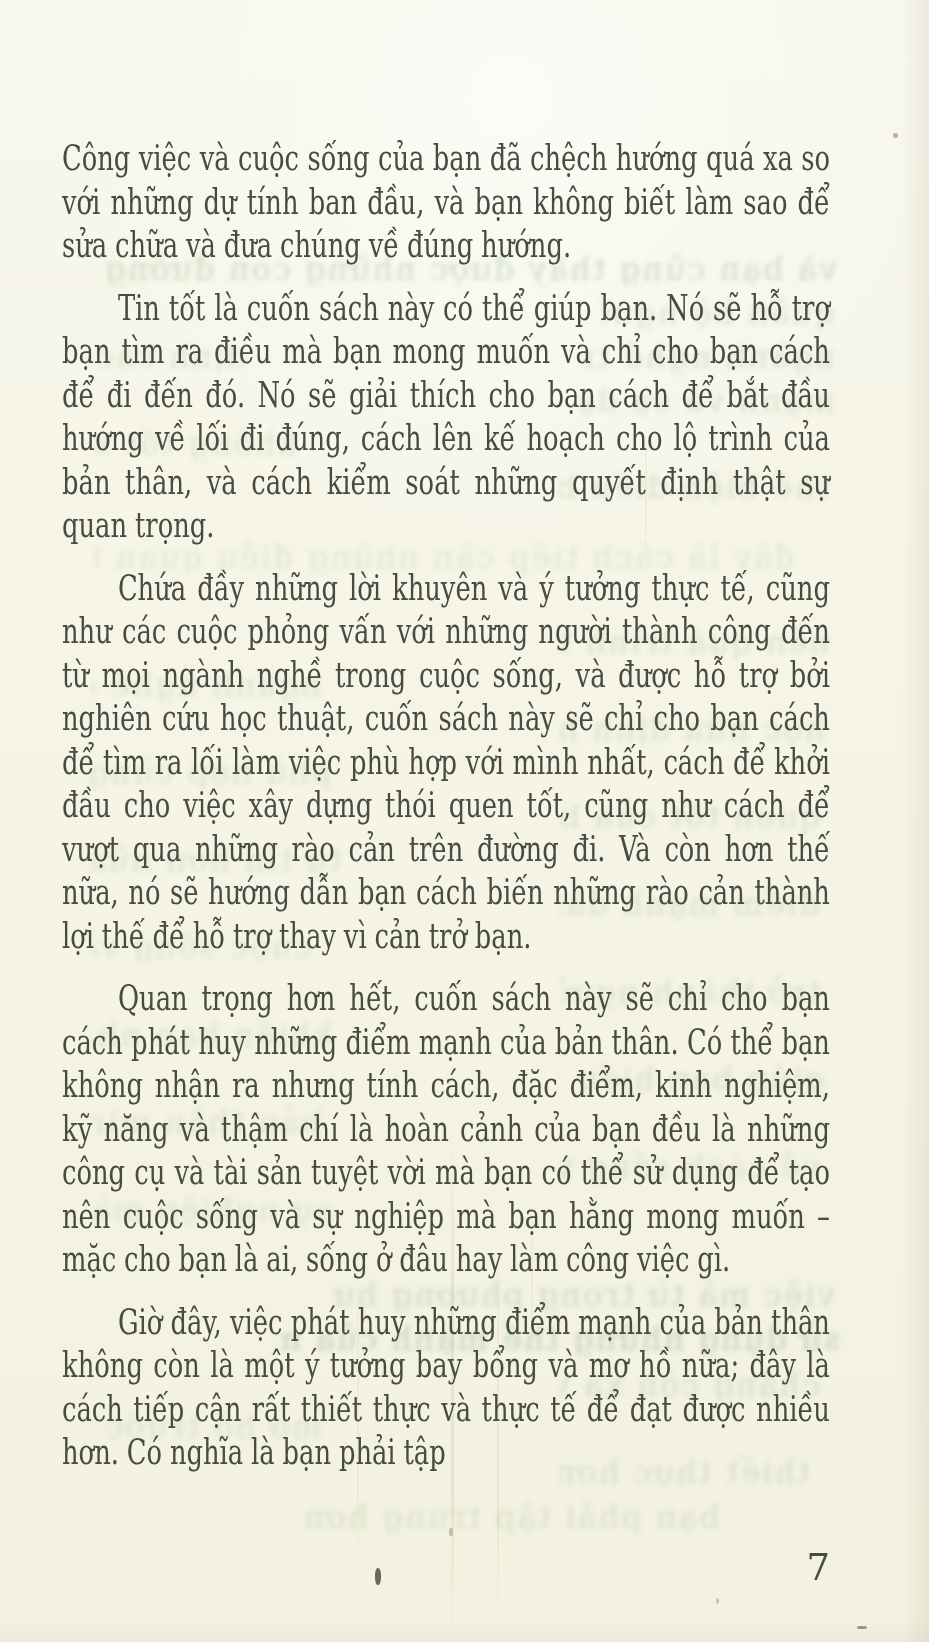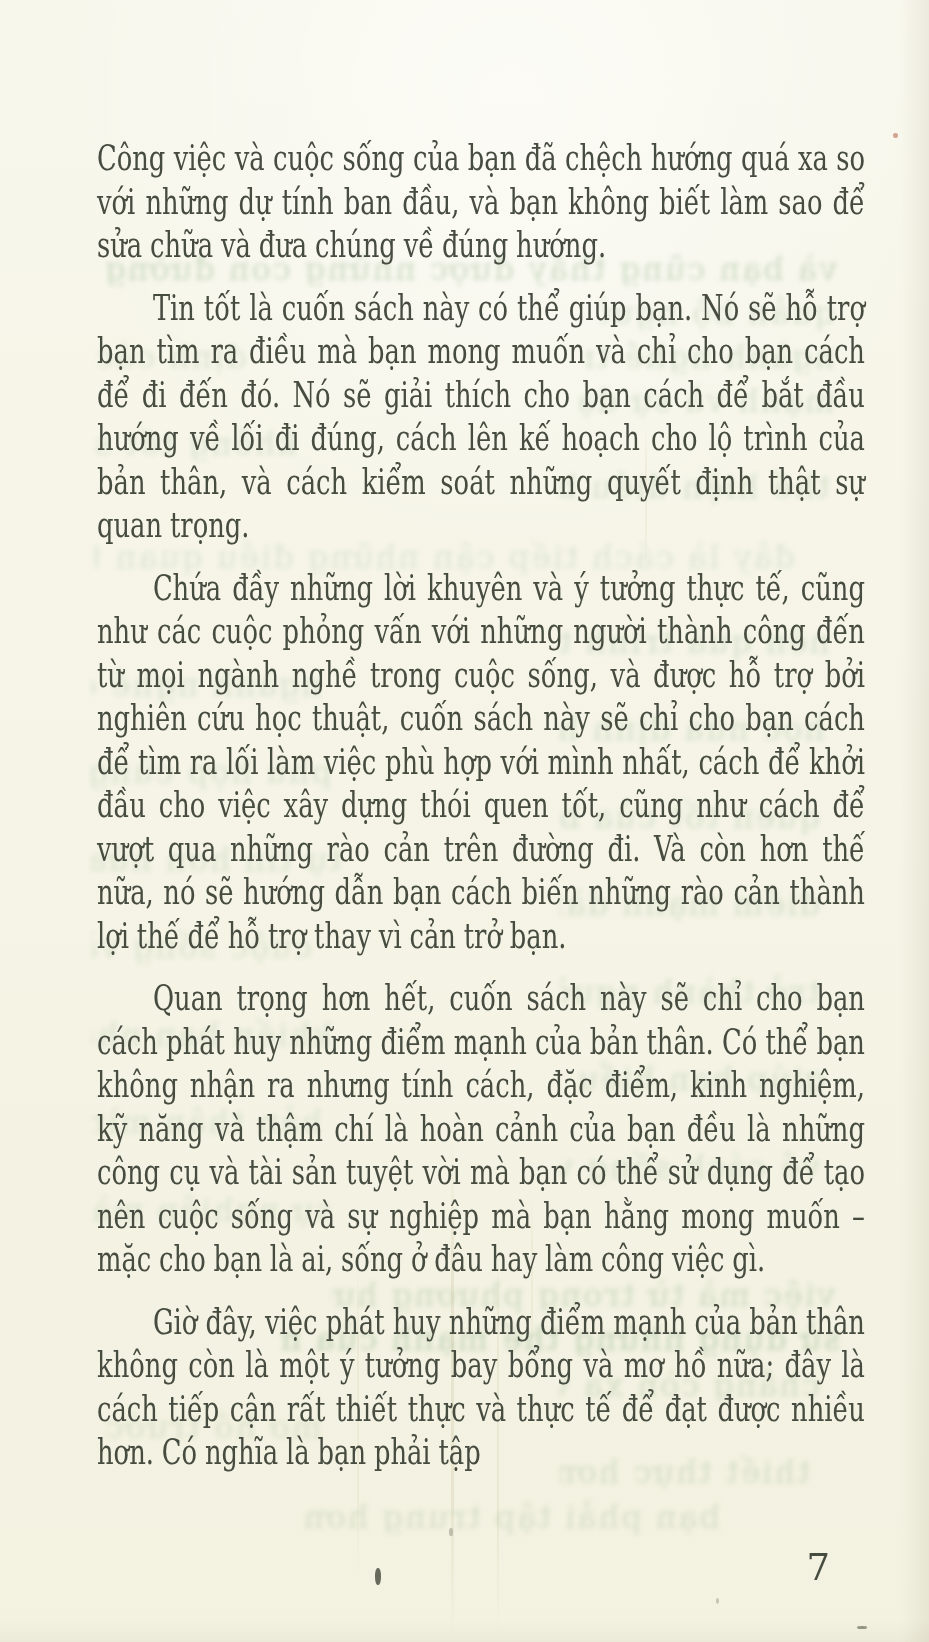--- a/index.html
+++ b/index.html
@@ -31,21 +31,21 @@
     filter:blur(2.4px);
     pointer-events:none;
   }
   .crease{
     position:absolute;
     background:linear-gradient(to bottom, rgba(205,198,160,0), rgba(200,192,150,.55) 30%, rgba(200,192,150,.55) 70%, rgba(205,198,160,0));
     pointer-events:none;
   }
   .speck{position:absolute;border-radius:45%;pointer-events:none;}
   .text-block{
-    position:absolute;left:62px;top:136px;width:768px;z-index:2;margin-left:35px;
+    position:absolute;left:62px;top:136px;width:768px;z-index:2;
   }
   .condense{
     width:1072px;
     transform:scaleX(0.7164);
     transform-origin:0 0;
   }
   .condense p{
     margin:0 0 19px 0;
     font-size:36px;
     line-height:43.5px;

